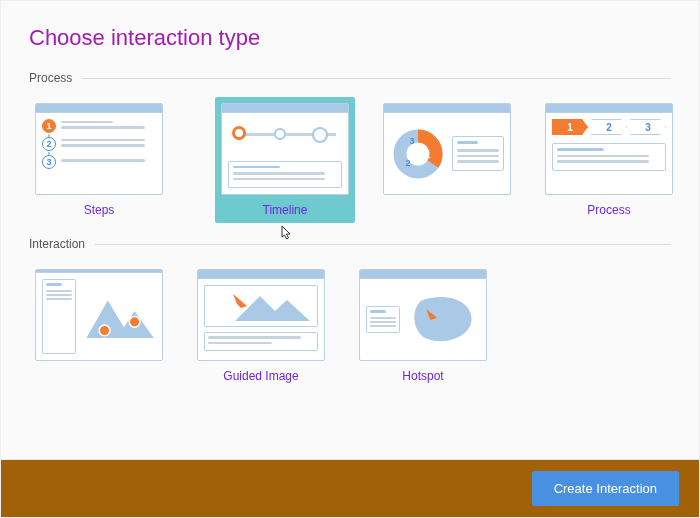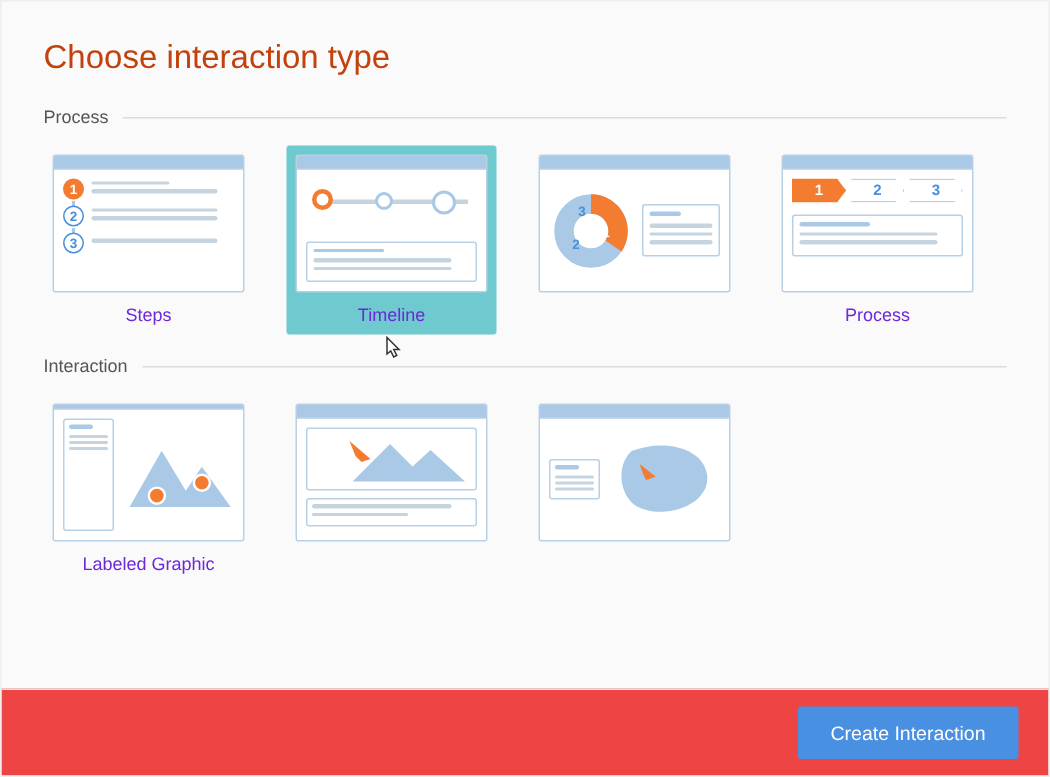--- a/index.html
+++ b/index.html
@@ -29,21 +29,21 @@
     position: relative;
   }
   .body-wrap {
     flex: 1;
     padding: 24px 28px 0 28px;
     overflow: hidden;
   }
   .title {
     font-size: 22px;
     font-weight: 300;
-    color: #c2410c;
+    color: #a21caf;
     margin: 0 0 20px 0;
   }
   .section-header {
     display: flex;
     align-items: center;
     font-size: 12px;
     color: #555;
     margin-bottom: 12px;
   }
   .section-line {
@@ -60,20 +60,21 @@
   .card {
     width: 140px;
     text-align: center;
     cursor: pointer;
     padding: 6px;
     border-radius: 2px;
     position: relative;
   }
   .card.selected {
     background: var(--teal-sel);
+    margin-left: 24px;
   }
   .card-label {
     font-size: 12px;
     color: #6d28d9;
     margin-top: 8px;
   }
   .thumb {
     width: 128px;
     height: 92px;
     background: #fff;
@@ -160,21 +161,21 @@
   .hs-panel {
     width: 34px; border: 1.5px solid var(--card-stroke); border-radius: 2px;
     padding: 3px;
   }
   .hs-panel .ln { margin-bottom: 2px; height: 2px; }
   .hs-panel .hd { background: var(--light-blue); height: 3px; width: 60%; margin-bottom: 4px; }
   .hs-scene { flex: 1; height: 60px; position: relative; }
   
   .footer {
     height: 58px;
-    background: #ef4444;
+    background: #a16207;
     border-top: 1px solid #e5e5e5;
     display: flex;
     align-items: center;
     justify-content: flex-end;
     padding: 12px 20px;
   }
   .btn-primary {
     background: var(--btn-blue);
     color: #fff;
     border: none;
@@ -326,59 +327,60 @@
                 <div class="ln"></div>
             </div>
             <svg class="lg-scene" viewBox="0 0 70 70">
               <polygon points="5,55 25,20 40,45 50,30 68,55" fill="var(--light-blue)"></polygon>
               <circle cx="22" cy="48" r="5" fill="var(--orange)" stroke="#fff" stroke-width="1.5"></circle>
               <circle cx="50" cy="40" r="5" fill="var(--orange)" stroke="#fff" stroke-width="1.5"></circle>
             </svg>
           </div>
         </div>
       </div>
-      <div class="card-label">Labeled Graphic</div>
     </div>
 
     <div class="card">
       <div class="thumb">
         <div class="thumb-bar"></div>
         <div class="thumb-inner">
           <div class="gi-scene">
             <svg viewBox="0 0 112 40" width="100%" height="100%">
               <polygon points="30,35 55,10 70,25 82,14 105,35" fill="var(--light-blue)"></polygon>
               <polygon points="28,8 42,20 36,22 32,18" fill="var(--orange)"></polygon>
             </svg>
           </div>
           <div class="gi-box">
             <div class="ln med"></div>
             <div class="ln" style="width:60%;"></div>
           </div>
         </div>
       </div>
+      <div class="card-label">Guided Image</div>
     </div>
 
     <div class="card">
       <div class="thumb">
         <div class="thumb-bar"></div>
         <div class="thumb-inner">
           <div class="hs-wrap">
             <div class="hs-panel">
               <div class="ln hd"></div>
               <div class="ln"></div>
                 <div class="ln"></div>
                 <div class="ln"></div>
             </div>
             <svg class="hs-scene" viewBox="0 0 70 56">
               <path d="M15 10 C35 2, 60 8, 62 25 C64 42, 40 52, 22 46 C8 42, 4 20, 15 10 Z" fill="var(--light-blue)"></path>
               <polygon points="20,18 30,26 24,28 22,24" fill="var(--orange)"></polygon>
             </svg>
           </div>
         </div>
       </div>
+      <div class="card-label">Hotspot</div>
     </div>
 
   </div>
 </div>
 
 <div class="footer">
   <button class="btn-primary">Create Interaction</button>
 </div>
 
 </body></html>

